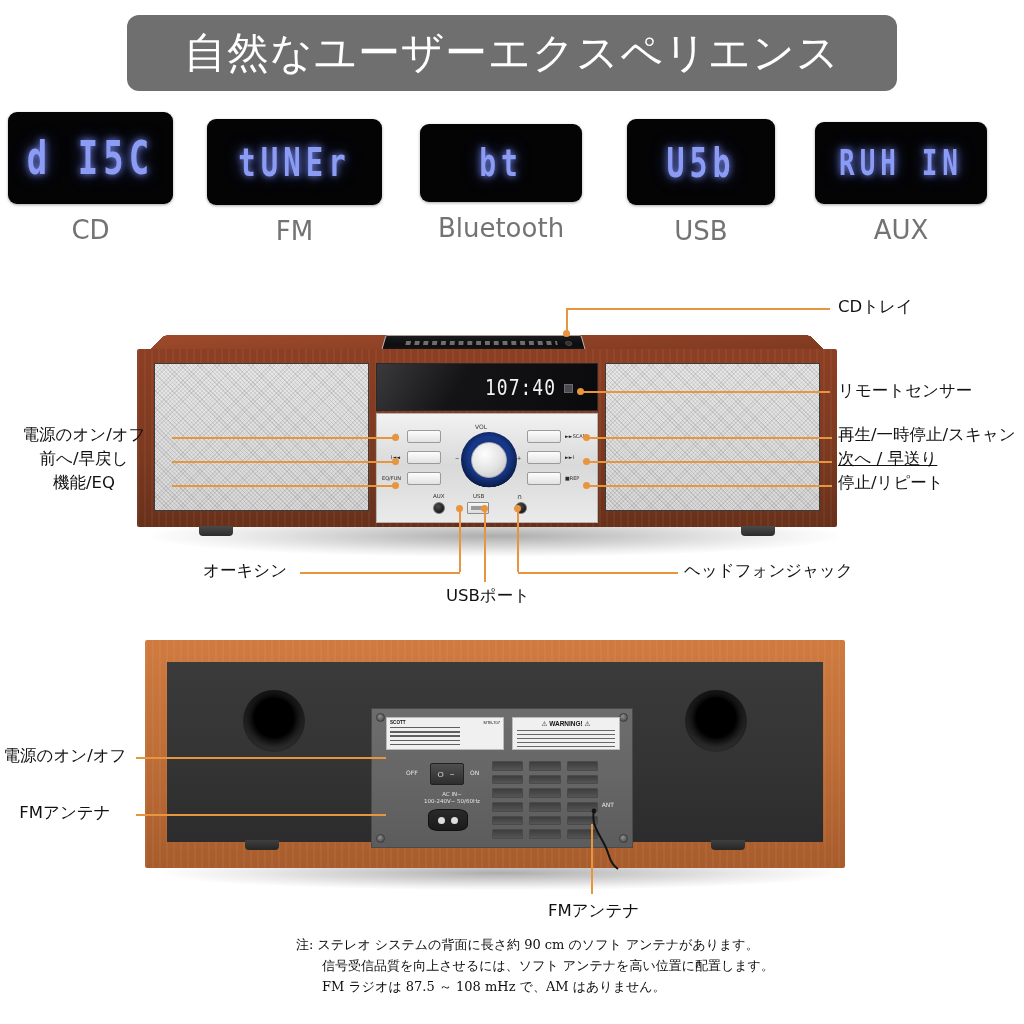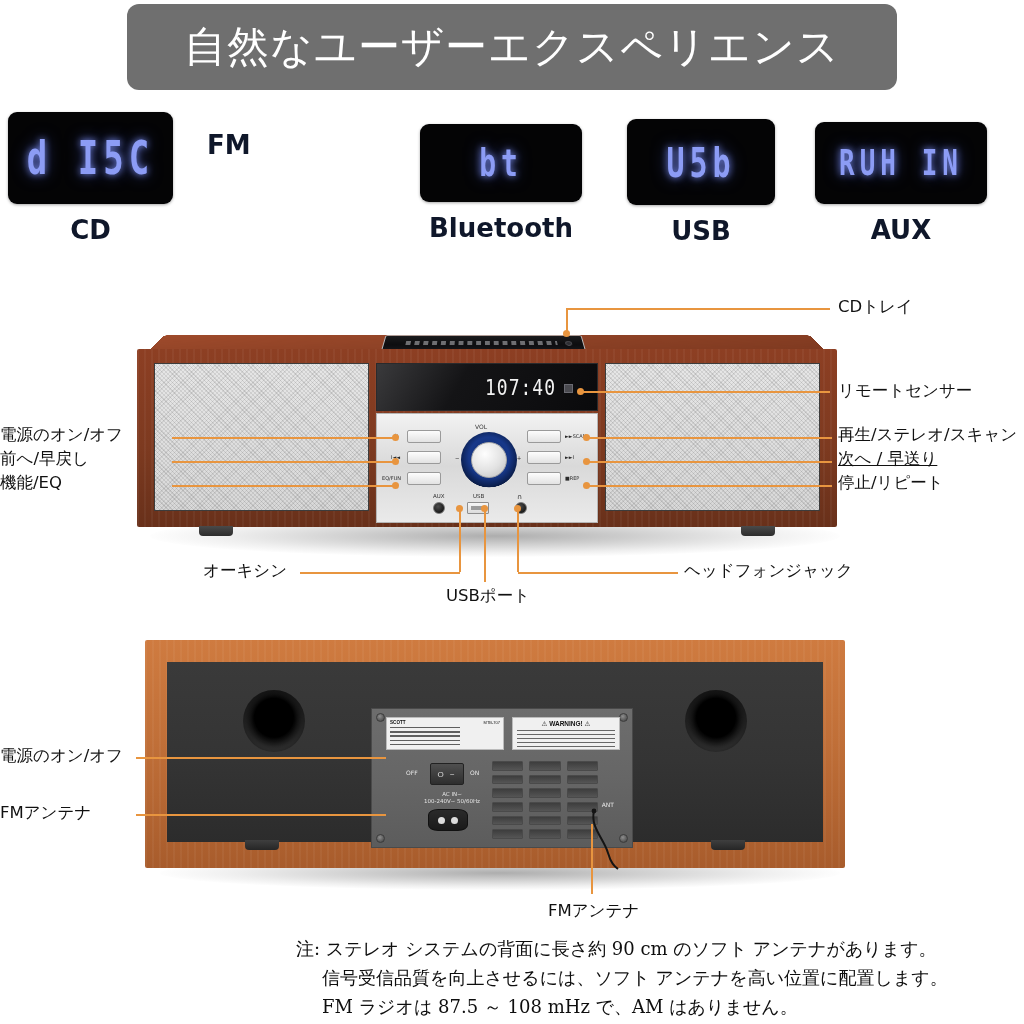--- a/index.html
+++ b/index.html
@@ -6,21 +6,21 @@
   html, body {
     width: 1024px; height: 1024px;
     background: #ffffff;
     font-family: "Liberation Sans", "DejaVu Sans", sans-serif;
     overflow: hidden;
   }
   #page { position: relative; width: 1024px; height: 1024px; background: #fff; }
 
   
   .title-banner {
-    position: absolute; left: 127px; top: 4px; width: 770px; height: 86px;
+    position: absolute; left: 127px; top: 15px; width: 770px; height: 76px;
     background: #6f6f6f; border-radius: 12px;
     display: flex; align-items: center; justify-content: center;
   }
   .title-text {
     color: #ffffff; font-size: 42px; letter-spacing: 1px;
     font-family: "DejaVu Sans", "Liberation Sans", sans-serif;
     white-space: nowrap;
   }
   .led-item { position: absolute; text-align: center; }
   .led-panel {
@@ -29,32 +29,32 @@
     box-shadow: 0 1px 3px rgba(0,0,0,0.35);
   }
   .led-text {
     font-family: "DejaVu Sans Mono", "Liberation Mono", monospace;
     color: #8c9cf5; font-weight: bold;
     text-shadow: 0 0 6px rgba(130,150,255,0.85), 0 0 14px rgba(90,110,240,0.55);
     letter-spacing: 5px;
     transform: scaleY(1.35);
   }
   .led-caption {
-    font-size: 26px; color: #0f172a; margin-top: 11px;
+    font-size: 26px; color: #737373; margin-top: 11px;
     font-family: "DejaVu Sans", "Liberation Sans", sans-serif;
-    font-weight: 700;
+    font-weight: 400;
   }
 
   
   .callout {
     position: absolute; font-size: 16.5px; color: #111;
     font-family: "DejaVu Sans", "Liberation Sans", sans-serif;
     white-space: nowrap; line-height: 1.25;
   }
-  .callout.r { text-align: left; }
+  .callout.r { text-align: center; }
 
   
   .lead-h { position: absolute; height: 2px; background: #e8953f; }
   .lead-v { position: absolute; width: 2px; background: #e8953f; }
   .lead-dot {
     position: absolute; width: 7px; height: 7px; border-radius: 50%;
     background: #e8953f;
   }
 
   
@@ -268,21 +268,21 @@
   .switch-text-on { left: 98px; top: 60px; }
   .back-foot {
     position: absolute; bottom: -8px; width: 34px; height: 10px;
     background: linear-gradient(180deg, #3f3f3f 0%, #262626 100%);
     border-radius: 0 0 4px 4px;
   }
 
   
   .footnote {
     position: absolute; left: 296px; top: 934px; width: 720px;
-    font-size: 18px; line-height: 1.62; color: #0e0e0e;
+    font-size: 13px; line-height: 1.62; color: #0e0e0e;
     font-family: "DejaVu Serif", "Liberation Serif", serif;
   }
   .footnote .ln2, .footnote .ln3 { padding-left: 26px; }
 </style>
 </head>
 <body>
 
 <div id="page">
 
   <div class="title-banner">
@@ -292,20 +292,23 @@
   <div>
 
     <div class="led-item" style="left:8px; top:112px;">
       <div class="led-panel" style="width:165px; height:92px;">
         <div class="led-text" style="font-size:34px;">d I5C</div>
       </div>
       <div class="led-caption">CD</div>
     </div>
 
     <div class="led-item" style="left:207px; top:119px;">
+      <div class="led-panel" style="width:175px; height:86px;">
+        <div class="led-text" style="font-size:29px;">tUNEr</div>
+      </div>
       <div class="led-caption">FM</div>
     </div>
 
     <div class="led-item" style="left:420px; top:124px;">
       <div class="led-panel" style="width:162px; height:78px;">
         <div class="led-text" style="font-size:28px;">bt</div>
       </div>
       <div class="led-caption">Bluetooth</div>
     </div>
 
@@ -395,21 +398,21 @@
   <div class="lead-dot" style="left:392px; top:434px;"></div>
 
   <div class="callout r" style="left:0px; top:449px; width:168px;">前へ/早戻し</div>
   <div class="lead-h" style="left:172px; top:461px; width:222px;"></div>
   <div class="lead-dot" style="left:392px; top:458px;"></div>
 
   <div class="callout r" style="left:0px; top:473px; width:168px;">機能/EQ</div>
   <div class="lead-h" style="left:172px; top:485px; width:222px;"></div>
   <div class="lead-dot" style="left:392px; top:482px;"></div>
 
-  <div class="callout" style="left:838px; top:425px;">再生/ステレオ/スキャン</div>
+  <div class="callout" style="left:838px; top:425px;">再生/一時停止/スキャン</div>
   <div class="lead-h" style="left:586px; top:437px; width:246px;"></div>
   <div class="lead-dot" style="left:583px; top:434px;"></div>
 
   <div class="callout" style="left:838px; top:449px;text-decoration:underline;">次へ / 早送り</div>
   <div class="lead-h" style="left:586px; top:461px; width:246px;"></div>
   <div class="lead-dot" style="left:583px; top:458px;"></div>
 
   <div class="callout" style="left:838px; top:473px;">停止/リピート</div>
   <div class="lead-h" style="left:586px; top:485px; width:246px;"></div>
   <div class="lead-dot" style="left:583px; top:482px;"></div>

